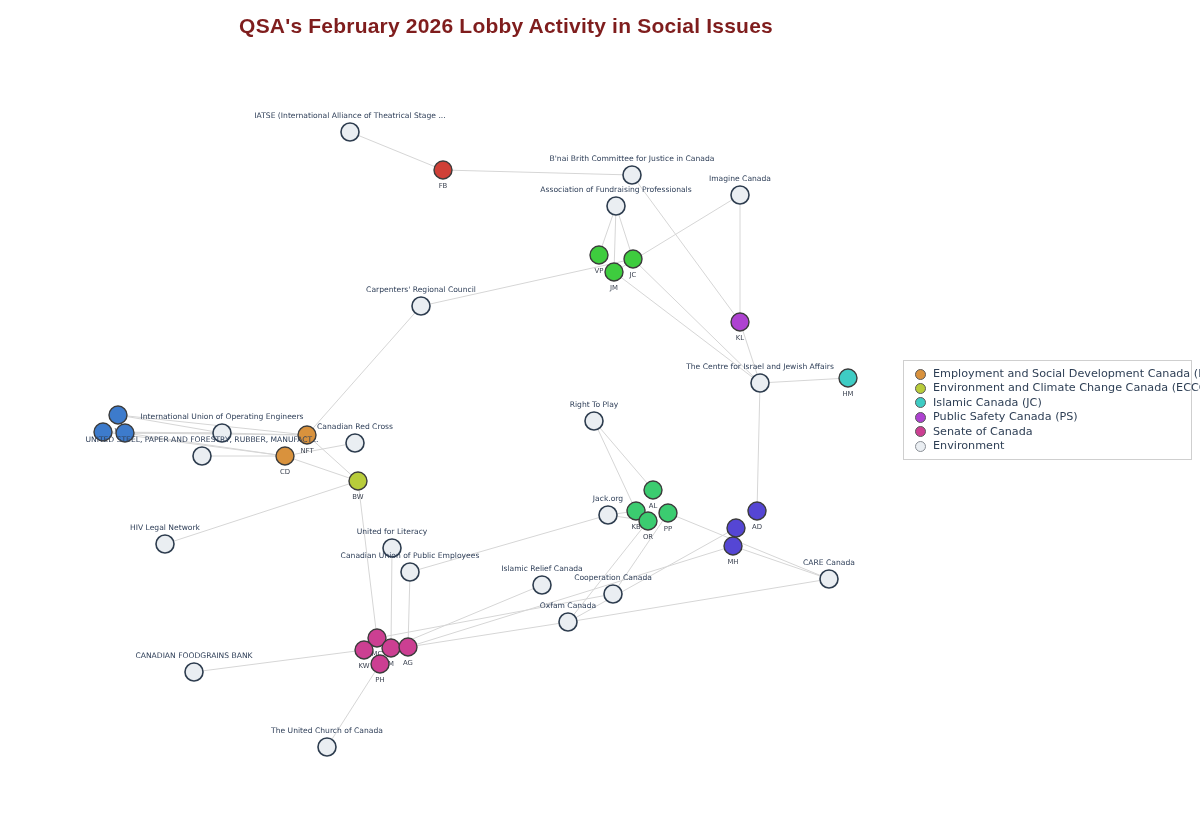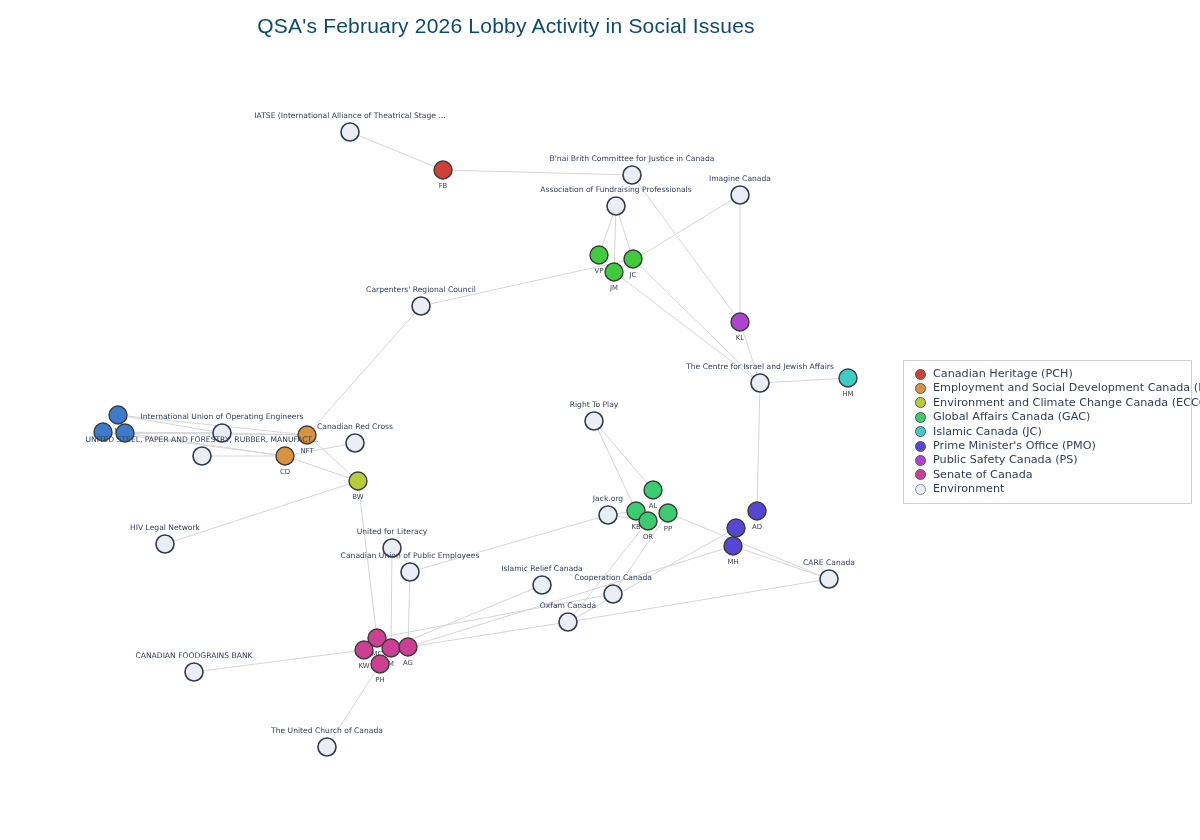--- a/index.html
+++ b/index.html
@@ -1,19 +1,19 @@
 <!DOCTYPE html>
 <html><head>
 <meta charset="utf-8">
 <style>
   html,body{margin:0;padding:0;background:#ffffff;width:1200px;height:840px;overflow:hidden;
     font-family:"DejaVu Sans",sans-serif;}
   .stage{position:relative;width:1200px;height:840px;background:#fff;}
   #page-title{position:absolute;top:14px;left:0;width:1012px;margin:0;text-align:center;
-    font-size:21px;font-weight:400;color:#0c4a6e;font-family:"Liberation Sans",sans-serif;letter-spacing:.2px;}
+    font-size:21px;font-weight:700;color:#7f1d1d;font-family:"Liberation Sans",sans-serif;letter-spacing:.2px;}
   #graph-svg{position:absolute;left:0;top:0;width:1200px;height:840px;}
   .edge{stroke:#d6d6d6;stroke-width:1;}
   .node-label{font-size:7.6px;fill:#31415a;text-anchor:middle;font-family:"DejaVu Sans",sans-serif;}
   .node-initials{font-size:6.9px;fill:#3d4452;text-anchor:middle;font-family:"DejaVu Sans",sans-serif;}
   #legend{position:absolute;left:903px;top:360px;width:289px;background:#ffffff;
     border:1px solid #cfcfcf;padding:6px 0 6px 0;box-sizing:border-box;}
   .legend-row{display:flex;align-items:center;height:14.4px;padding-left:11px;}
   .legend-dot{width:11px;height:11px;border-radius:50%;box-sizing:border-box;
     border:1.3px solid #5a5a5a;flex:0 0 11px;margin-right:7px;}
   .legend-label{font-size:11.2px;color:#2e3f55;white-space:nowrap;line-height:14.4px;}
@@ -157,42 +157,30 @@
         <circle cx="380" cy="664" r="9" fill="#cc3f92" stroke="#3b3b3b" stroke-width="1.4"></circle>
         <text x="380" y="682" class="node-initials">PH</text>
         <circle cx="194" cy="672" r="9" fill="#eaeef2" stroke="#2d3c4e" stroke-width="1.6"></circle>
         <text x="194" y="657.5" class="node-label">CANADIAN FOODGRAINS BANK</text>
         <circle cx="327" cy="747" r="9" fill="#eaeef2" stroke="#2d3c4e" stroke-width="1.6"></circle>
         <text x="327" y="732.5" class="node-label">The United Church of Canada</text>
       </g>
     </svg>
   <div id="legend">
       <div class="legend-row">
-        <span class="legend-dot" style="background: rgb(207, 64, 55);"></span>
-        <span class="legend-label">Canadian Heritage (PCH)</span>
-      </div>
-      <div class="legend-row">
         <span class="legend-dot" style="background: rgb(217, 146, 61);"></span>
         <span class="legend-label">Employment and Social Development Canada (ESDC)</span>
       </div>
       <div class="legend-row">
         <span class="legend-dot" style="background: rgb(184, 204, 58);"></span>
         <span class="legend-label">Environment and Climate Change Canada (ECCC)</span>
       </div>
       <div class="legend-row">
-        <span class="legend-dot" style="background: rgb(59, 204, 112);"></span>
-        <span class="legend-label">Global Affairs Canada (GAC)</span>
-      </div>
-      <div class="legend-row">
         <span class="legend-dot" style="background: rgb(62, 204, 196);"></span>
         <span class="legend-label">Islamic Canada (JC)</span>
-      </div>
-      <div class="legend-row">
-        <span class="legend-dot" style="background: rgb(85, 70, 212);"></span>
-        <span class="legend-label">Prime Minister's Office (PMO)</span>
       </div>
       <div class="legend-row">
         <span class="legend-dot" style="background: rgb(174, 66, 209);"></span>
         <span class="legend-label">Public Safety Canada (PS)</span>
       </div>
       <div class="legend-row">
         <span class="legend-dot" style="background: rgb(204, 63, 146);"></span>
         <span class="legend-label">Senate of Canada</span>
       </div>
       <div class="legend-row">

